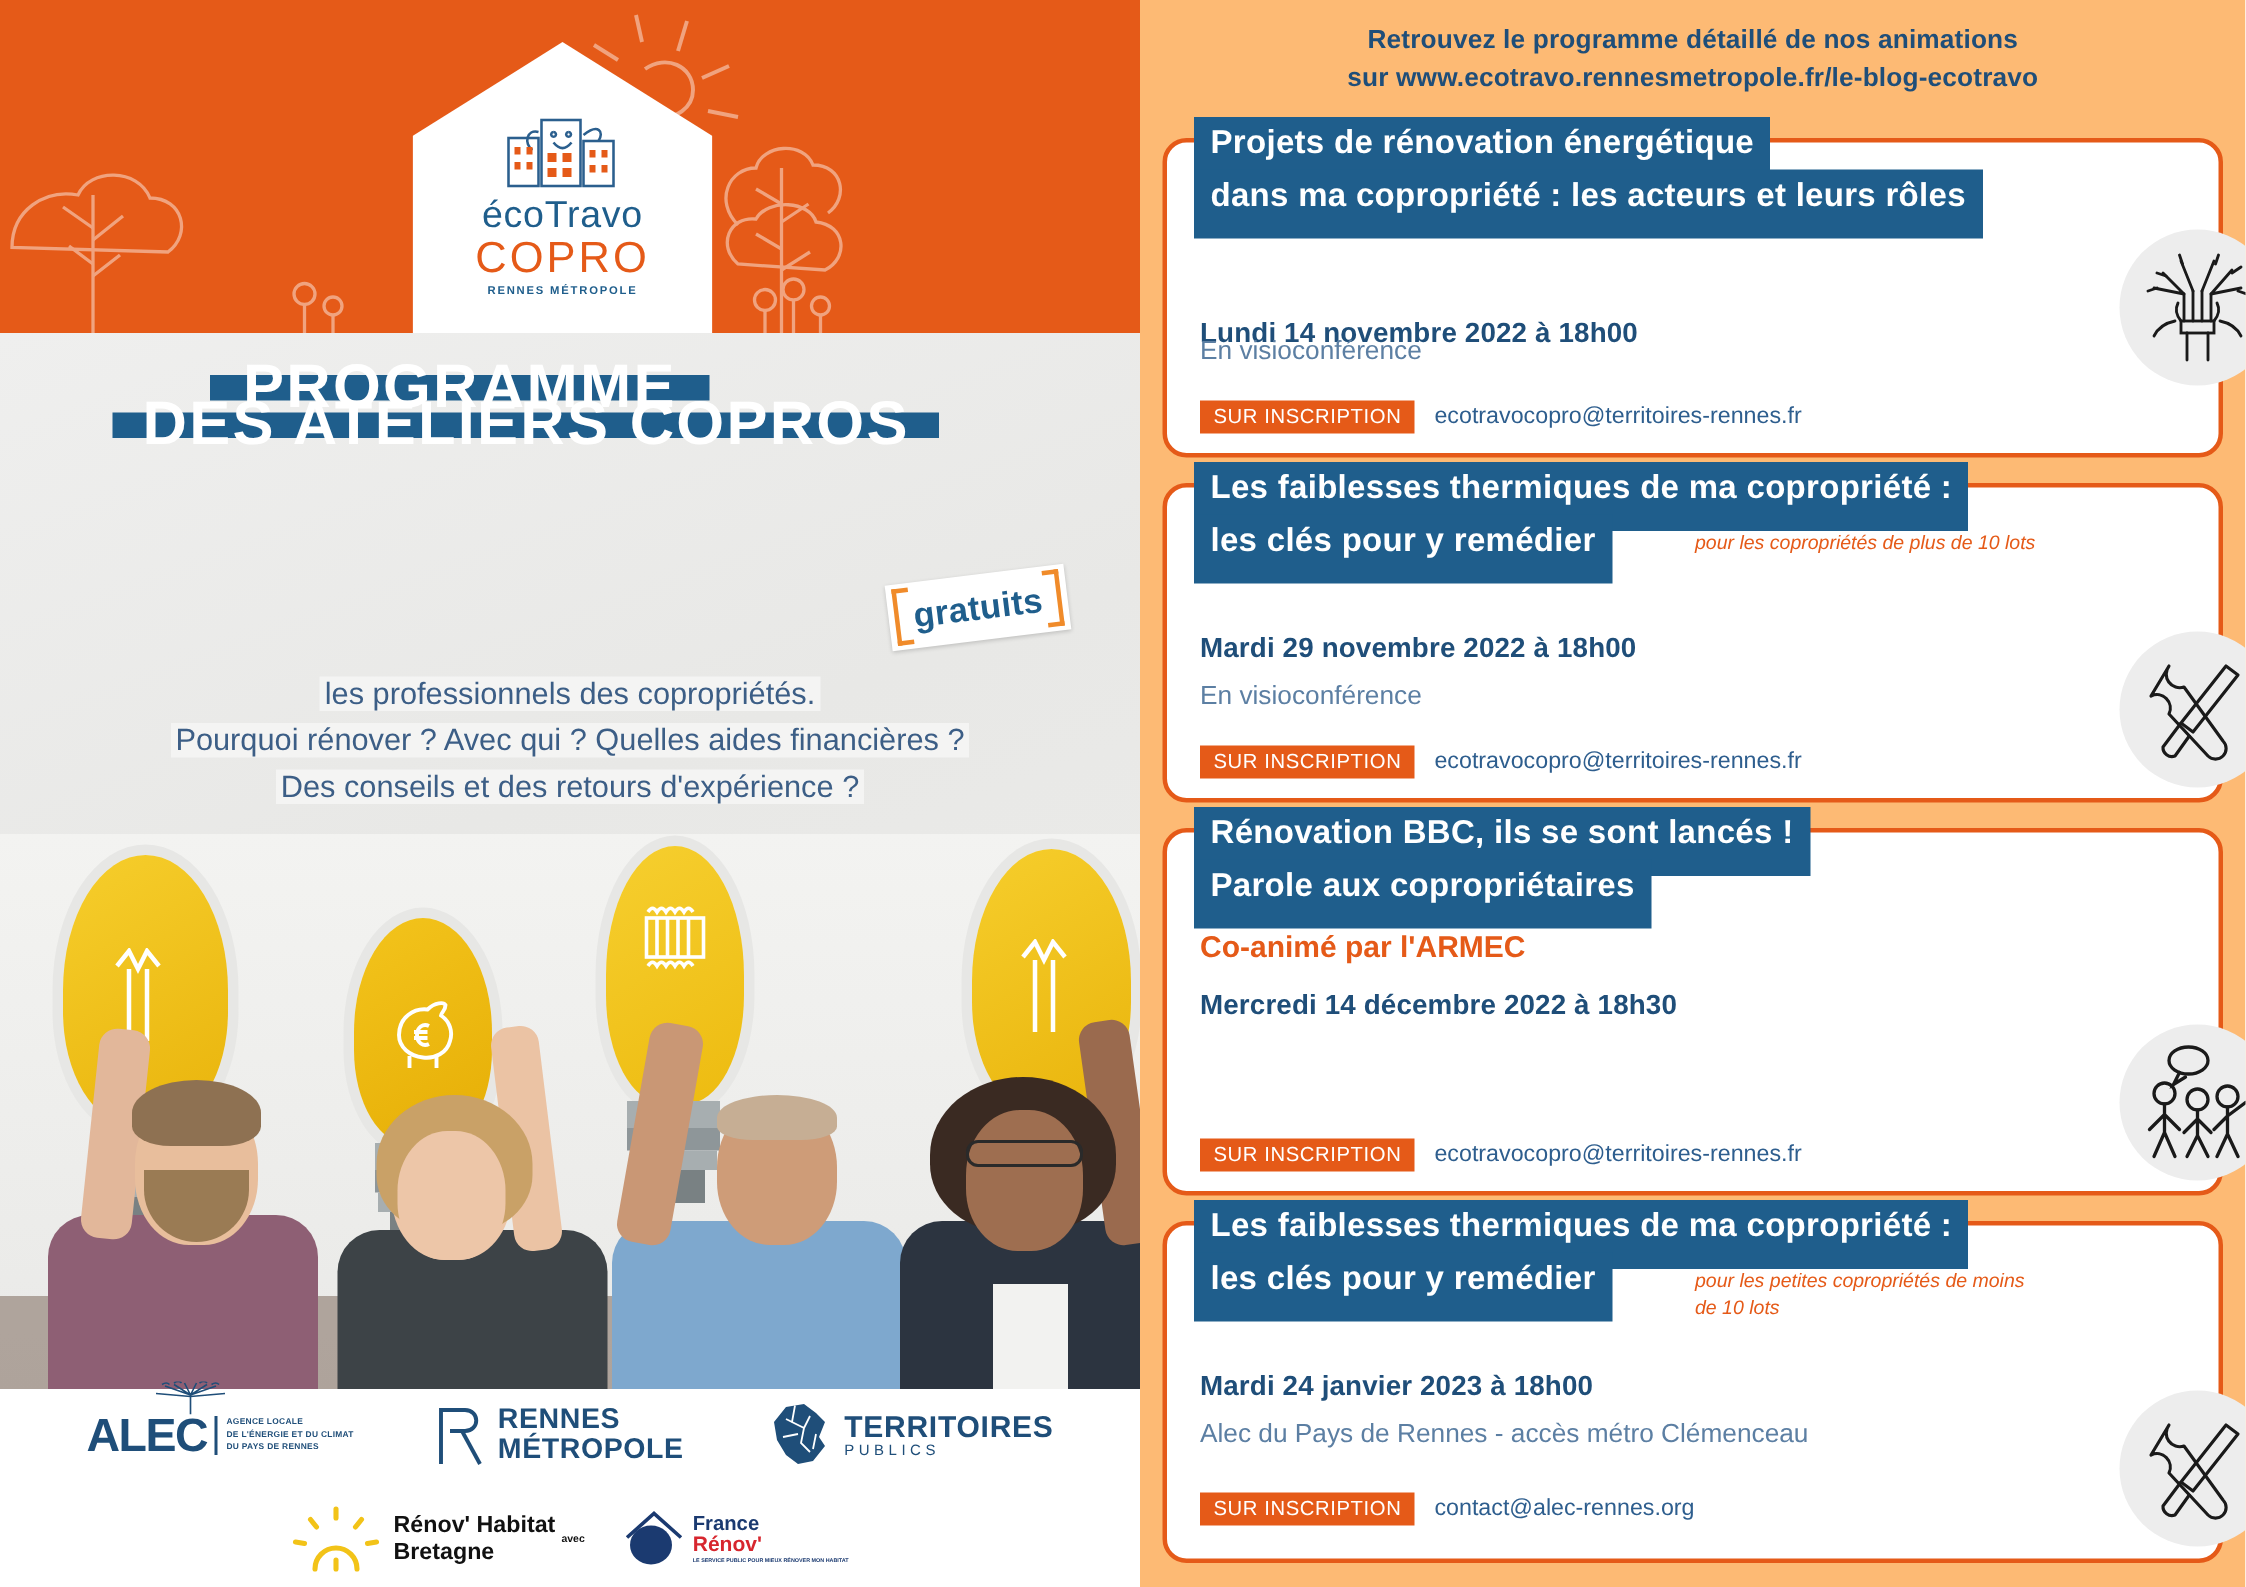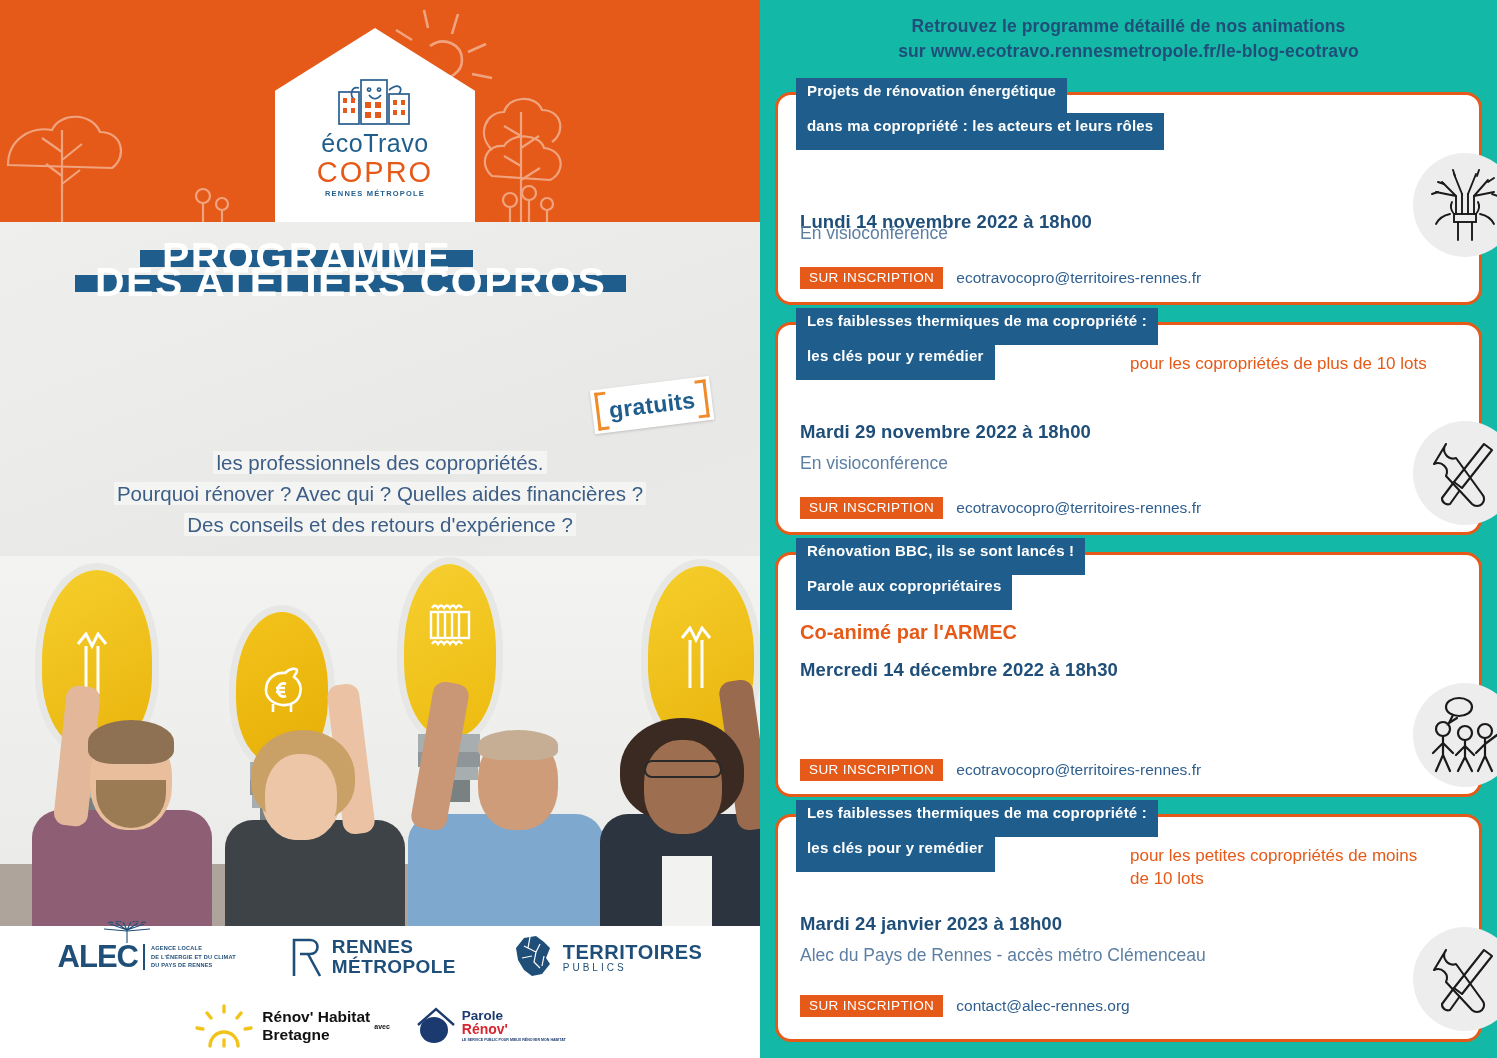--- a/index.html
+++ b/index.html
@@ -96,42 +96,42 @@
   .terr-word { font-size:20px; font-weight:700; letter-spacing:.5px; color:#1F4E79; line-height:1; }
   .terr-sub { font-size:10px; font-weight:400; letter-spacing:3px; color:#1F4E79; }
   .rm-word { font-size:19px; font-weight:700; letter-spacing:.4px; color:#1F4E79; line-height:1.06; }
   .rh-word { font-size:15.5px; font-weight:700; color:#111; line-height:1.18; }
   .rh-avec { font-size:7px; font-weight:700; color:#111; margin:0 4px; }
   .fr-france { font-size:13.5px; font-weight:700; color:#1B3A70; line-height:1; }
   .fr-renov  { font-size:14px; font-weight:700; color:#D7262E; line-height:1; }
   .fr-tiny   { font-size:3.6px; font-weight:700; color:#1B3A70; line-height:1.4; margin-top:2px; }
 
   
-  .right { position:absolute; left:760px; top:0; width:737px; height:1058px; background:#14b8a6; }
+  .right { position:absolute; left:760px; top:0; width:737px; height:1058px; background:#fdba74; }
 
   .headline { position:absolute; left:0; top:14px; width:737px; text-align:center;
               color:#1F4E79; font-size:17.5px; font-weight:700; line-height:1.42;
               letter-spacing:.1px; }
 
   .card { position:absolute; left:15px; width:707px;
           border:3px solid #E55A18; border-radius:16px; background:#fff; }
   .card.c1 { top:92px;  height:213px; }
   .card.c2 { top:322px; height:213px; }
   .card.c3 { top:552px; height:245px; }
   .card.c4 { top:814px; height:228px; }
 
   .card-inner { position:relative; width:100%; height:100%; }
 
   .hbar { position:absolute; background:#1F5E8C; color:#fff; font-weight:700;
-          font-size:15px; letter-spacing:.2px; padding:4px 11px 16px 11px;
+          font-size:22px; letter-spacing:.2px; padding:4px 11px 16px 11px;
           white-space:nowrap; }
   .hbar.l1 { left:18px; top:-17px; }
   .hbar.l2 { left:18px; }
 
-  .sub-note { position:absolute; color:#E55A18; font-size:17px; line-height:1.35; }
+  .sub-note { position:absolute; color:#E55A18; font-size:13px; line-height:1.35;font-style:italic; }
 
   .co-anim { position:absolute; color:#E55A18; font-size:20px; font-weight:700; }
 
   .dt  { position:absolute; color:#1F4E79; font-size:18.5px; font-weight:700; letter-spacing:.1px; }
   .loc { position:absolute; color:#5C7FA3; font-size:17.5px; line-height:1.38; }
 
   .insc { position:absolute; display:flex; align-items:center; gap:13px; }
   .insc .badge { background:#E55A18; color:#fff; font-size:13.5px; letter-spacing:.4px;
                  padding:3px 9px 4px 9px; }
   .insc .mail { color:#2E5E8E; font-size:15.5px;text-align:right; }
@@ -392,21 +392,21 @@
           </div>
           <span class="rh-avec">avec</span>
         </div>
 
         <div class="lg">
           <svg width="44" height="42" viewBox="0 0 44 42">
             <path d="M4 20 L22 4 L40 20" stroke="#1B3A70" stroke-width="2.4" fill="none"></path>
             <ellipse cx="20" cy="25" rx="14" ry="13" fill="#1B3A70"></ellipse>
           </svg>
           <div style="margin-left:4px;">
-            <div class="fr-france">Parole</div>
+            <div class="fr-france">France</div>
             <div class="fr-renov">Rénov'</div>
             <div class="fr-tiny">LE SERVICE PUBLIC POUR MIEUX RÉNOVER MON HABITAT</div>
           </div>
         </div>
       </div>
     </div>
   </div>
 
   <div class="right">
 

